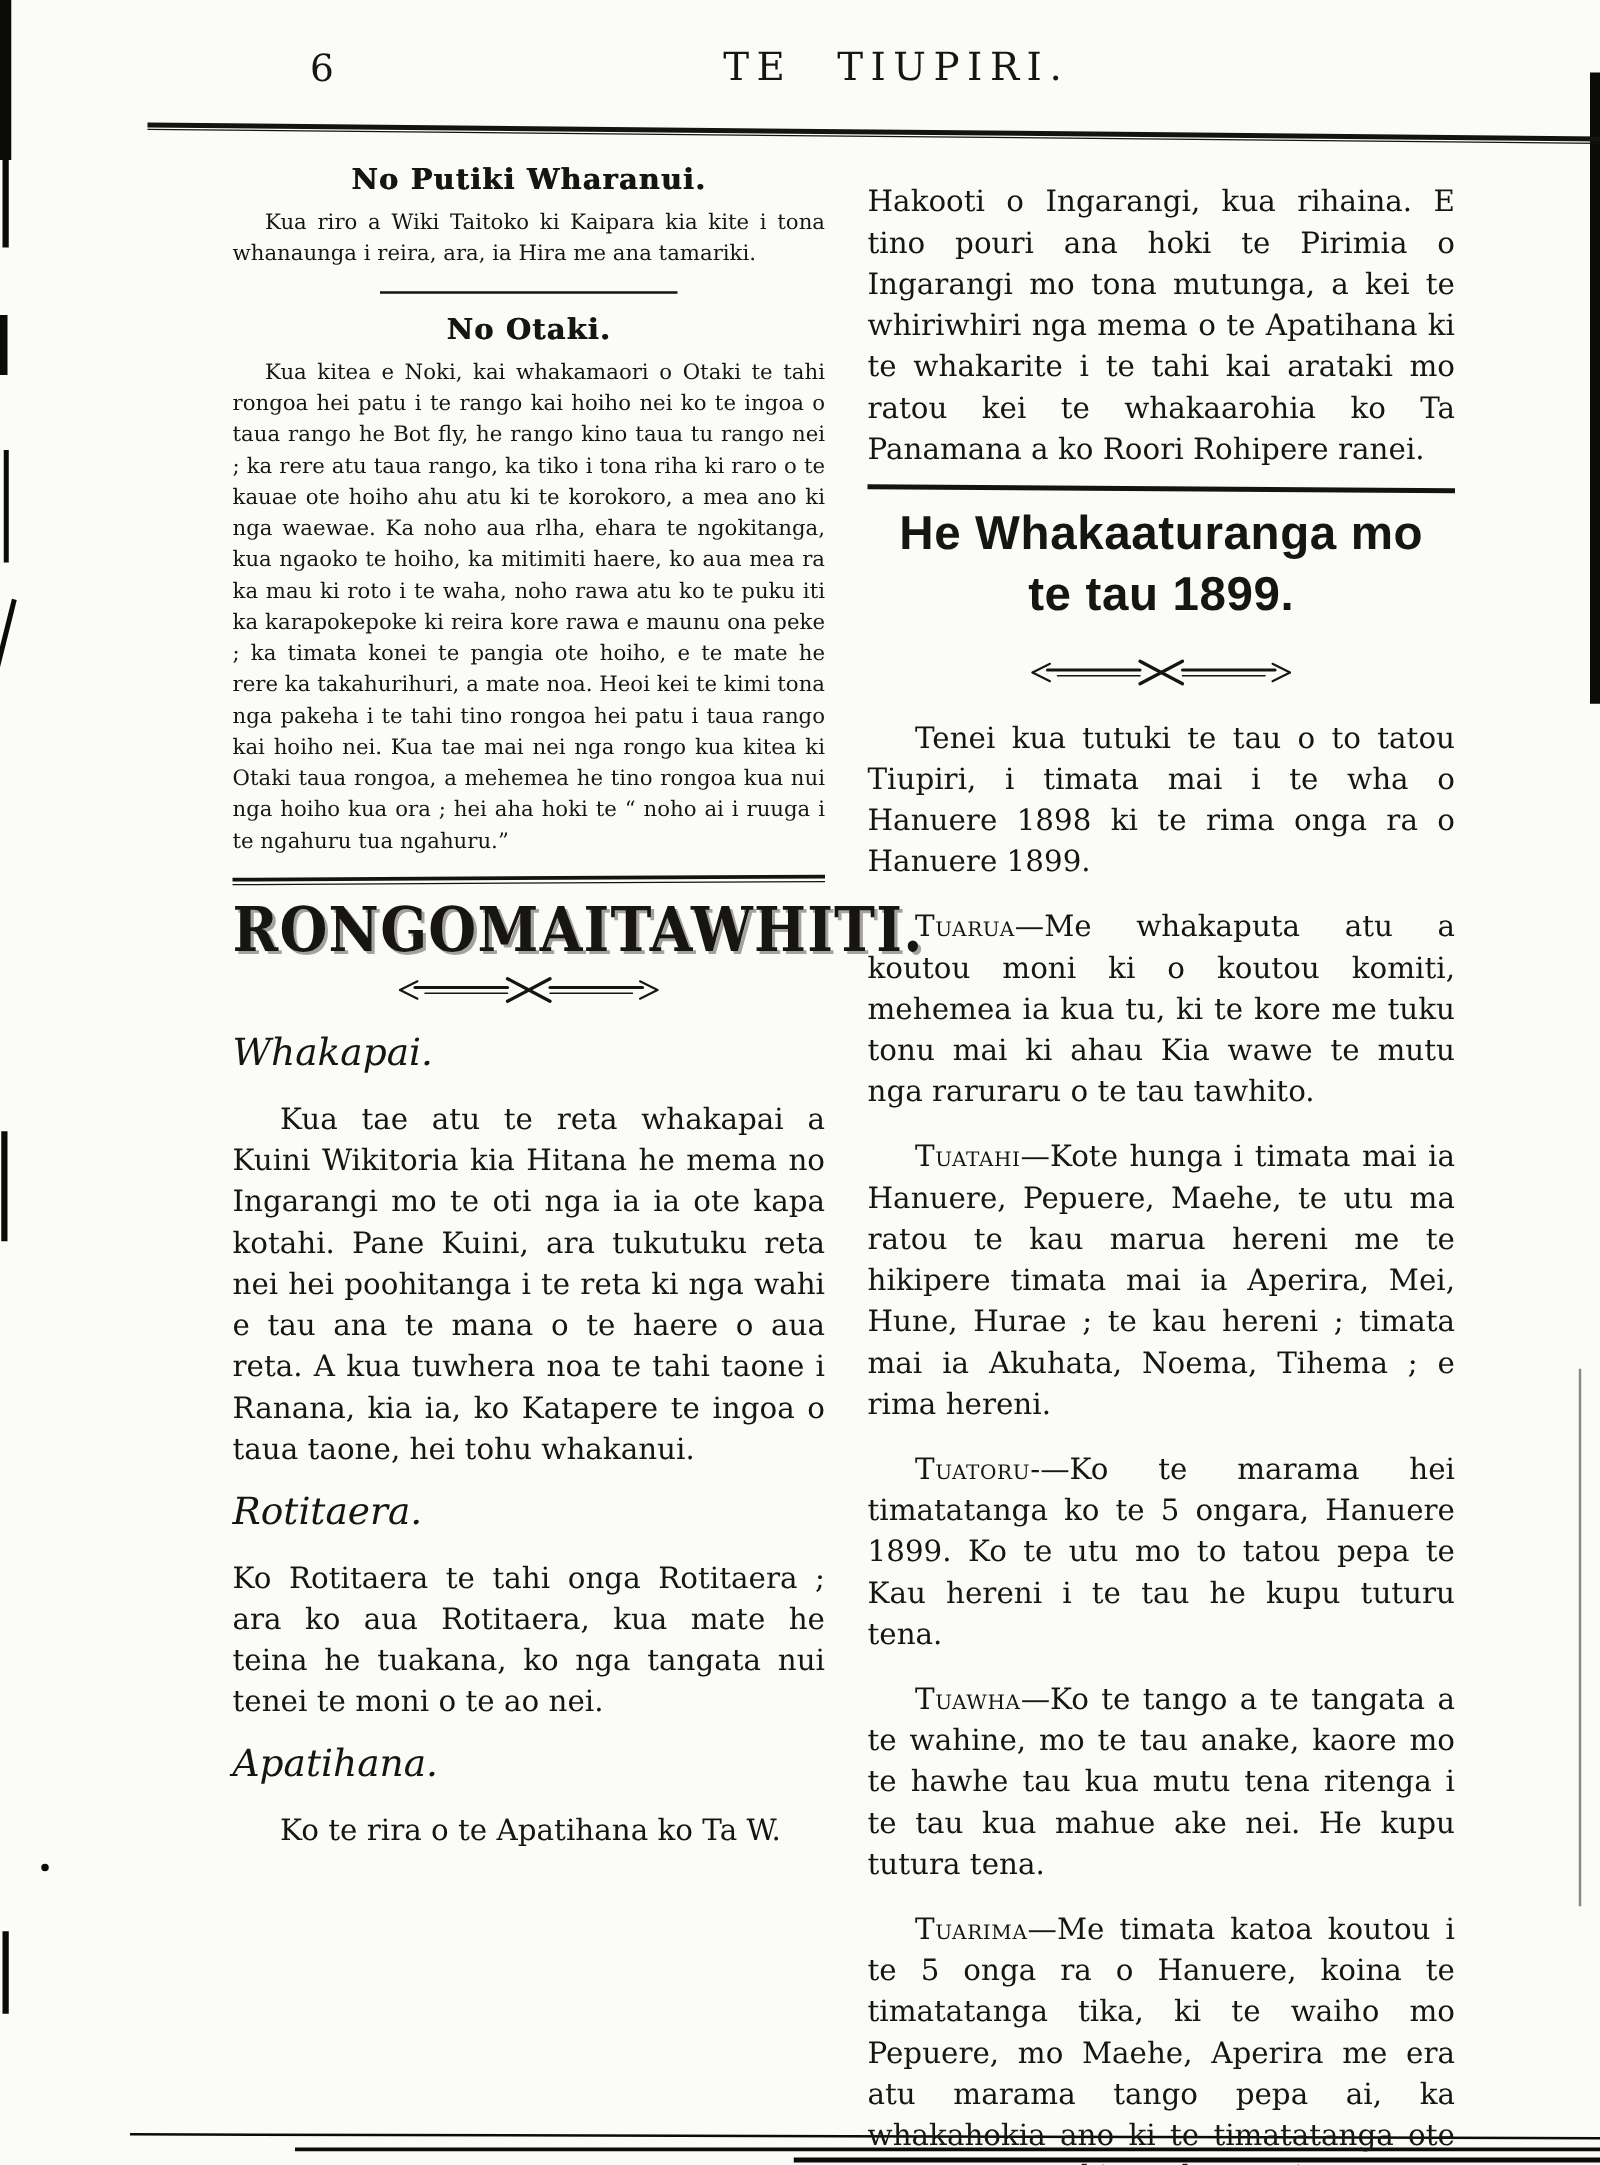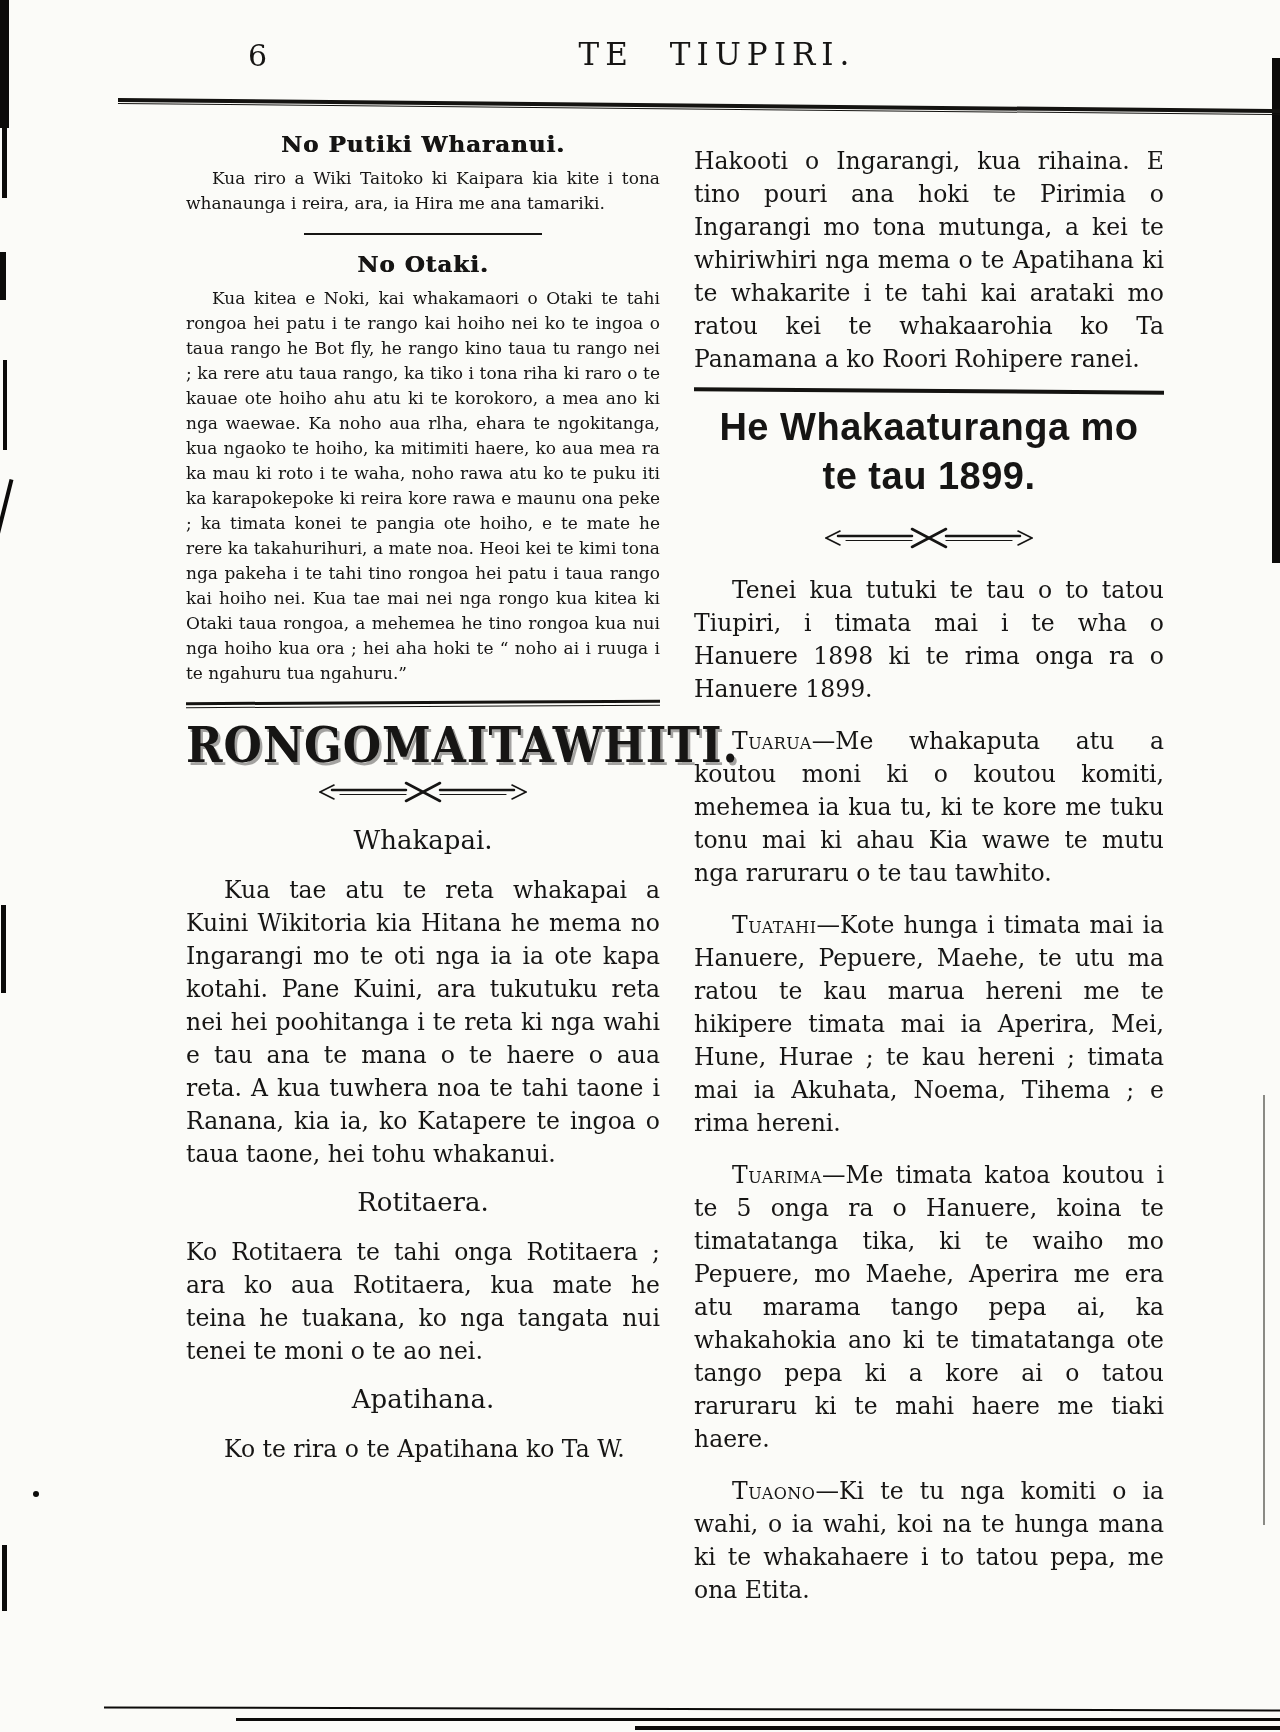--- a/index.html
+++ b/index.html
@@ -70,23 +70,23 @@
   .feature-masthead {
     margin: 14px 0 6px 0; text-align: center;
     font-weight: bold; font-size: 44px; line-height: 1.1;
     letter-spacing: 1px; transform: scaleY(1.12);
     text-shadow: 2.5px 2.5px 0 rgba(20,19,17,0.38);
     white-space: nowrap;
   }
   .ornament-wrap { text-align: center; margin: 10px 0 8px 0; }
 
   .italic-head {
-    margin: 16px 0 12px 0; text-align: center;
-    font-weight: normal;
-    font-size: 26px;
+    margin: 16px 0 12px 0; 
+    font-style: italic; font-weight: normal;
+    font-size: 30px;
   }
 
   .article-title {
     margin: 6px 0 23px 0; text-align: center;
     font-family: "Liberation Sans", sans-serif;
     font-weight: bold; font-size: 38px; line-height: 1.3;
     letter-spacing: 0.5px;
   }
   .article-title span { display: block; }
 
@@ -202,21 +202,23 @@
           </g>
         </svg>
       </div>
 
       <p class="body-lg indent justify">Tenei kua tutuki te tau o to tatou Tiupiri, i timata mai i te wha o Hanuere 1898 ki te rima onga ra o Hanuere 1899.</p>
 
       <p class="body-lg indent justify"><span class="sc">Tuarua</span><span>—Me whakaputa atu a koutou moni ki o koutou komiti, mehemea ia kua tu, ki te kore me tuku tonu mai ki ahau Kia wawe te mutu nga raruraru o te tau tawhito.</span></p>
 
       <p class="body-lg indent justify"><span class="sc">Tuatahi</span><span>—Kote hunga i timata mai ia Hanuere, Pepuere, Maehe, te utu ma ratou te kau marua hereni me te hikipere timata mai ia Aperira, Mei, Hune, Hurae ; te kau hereni ; timata mai ia Akuhata, Noema, Tihema ; e rima hereni.</span></p>
 
-
+      <p class="body-lg indent justify"><span class="sc">Tuatoru</span><span>-—Ko te marama hei timatatanga ko te 5 ongara, Hanuere 1899.  Ko te utu mo to tatou pepa te Kau hereni i te tau he kupu tuturu tena.</span></p>
+
+      <p class="body-lg indent justify"><span class="sc">Tuawha</span><span>—Ko te tango a te tangata a te wahine, mo te tau anake, kaore mo te hawhe tau kua mutu tena ritenga i te tau kua mahue ake nei.  He kupu tutura tena.</span></p>
 
       <p class="body-lg indent justify"><span class="sc">Tuarima</span><span>—Me timata katoa koutou i te 5 onga ra o Hanuere, koina te timatatanga tika, ki te waiho mo Pepuere, mo Maehe, Aperira me era atu marama tango pepa ai, ka whakahokia ano ki te timatatanga ote tango pepa ki a kore ai o tatou raruraru ki te mahi haere me tiaki haere.</span></p>
 
       <p class="body-lg indent justify"><span class="sc">Tuaono</span><span>—Ki te tu nga komiti o ia wahi, o ia wahi, koi na te hunga mana ki te whakahaere i to tatou pepa, me ona Etita.</span></p>
 
     </div>
   </div>
 </div>
 
 </body></html>

